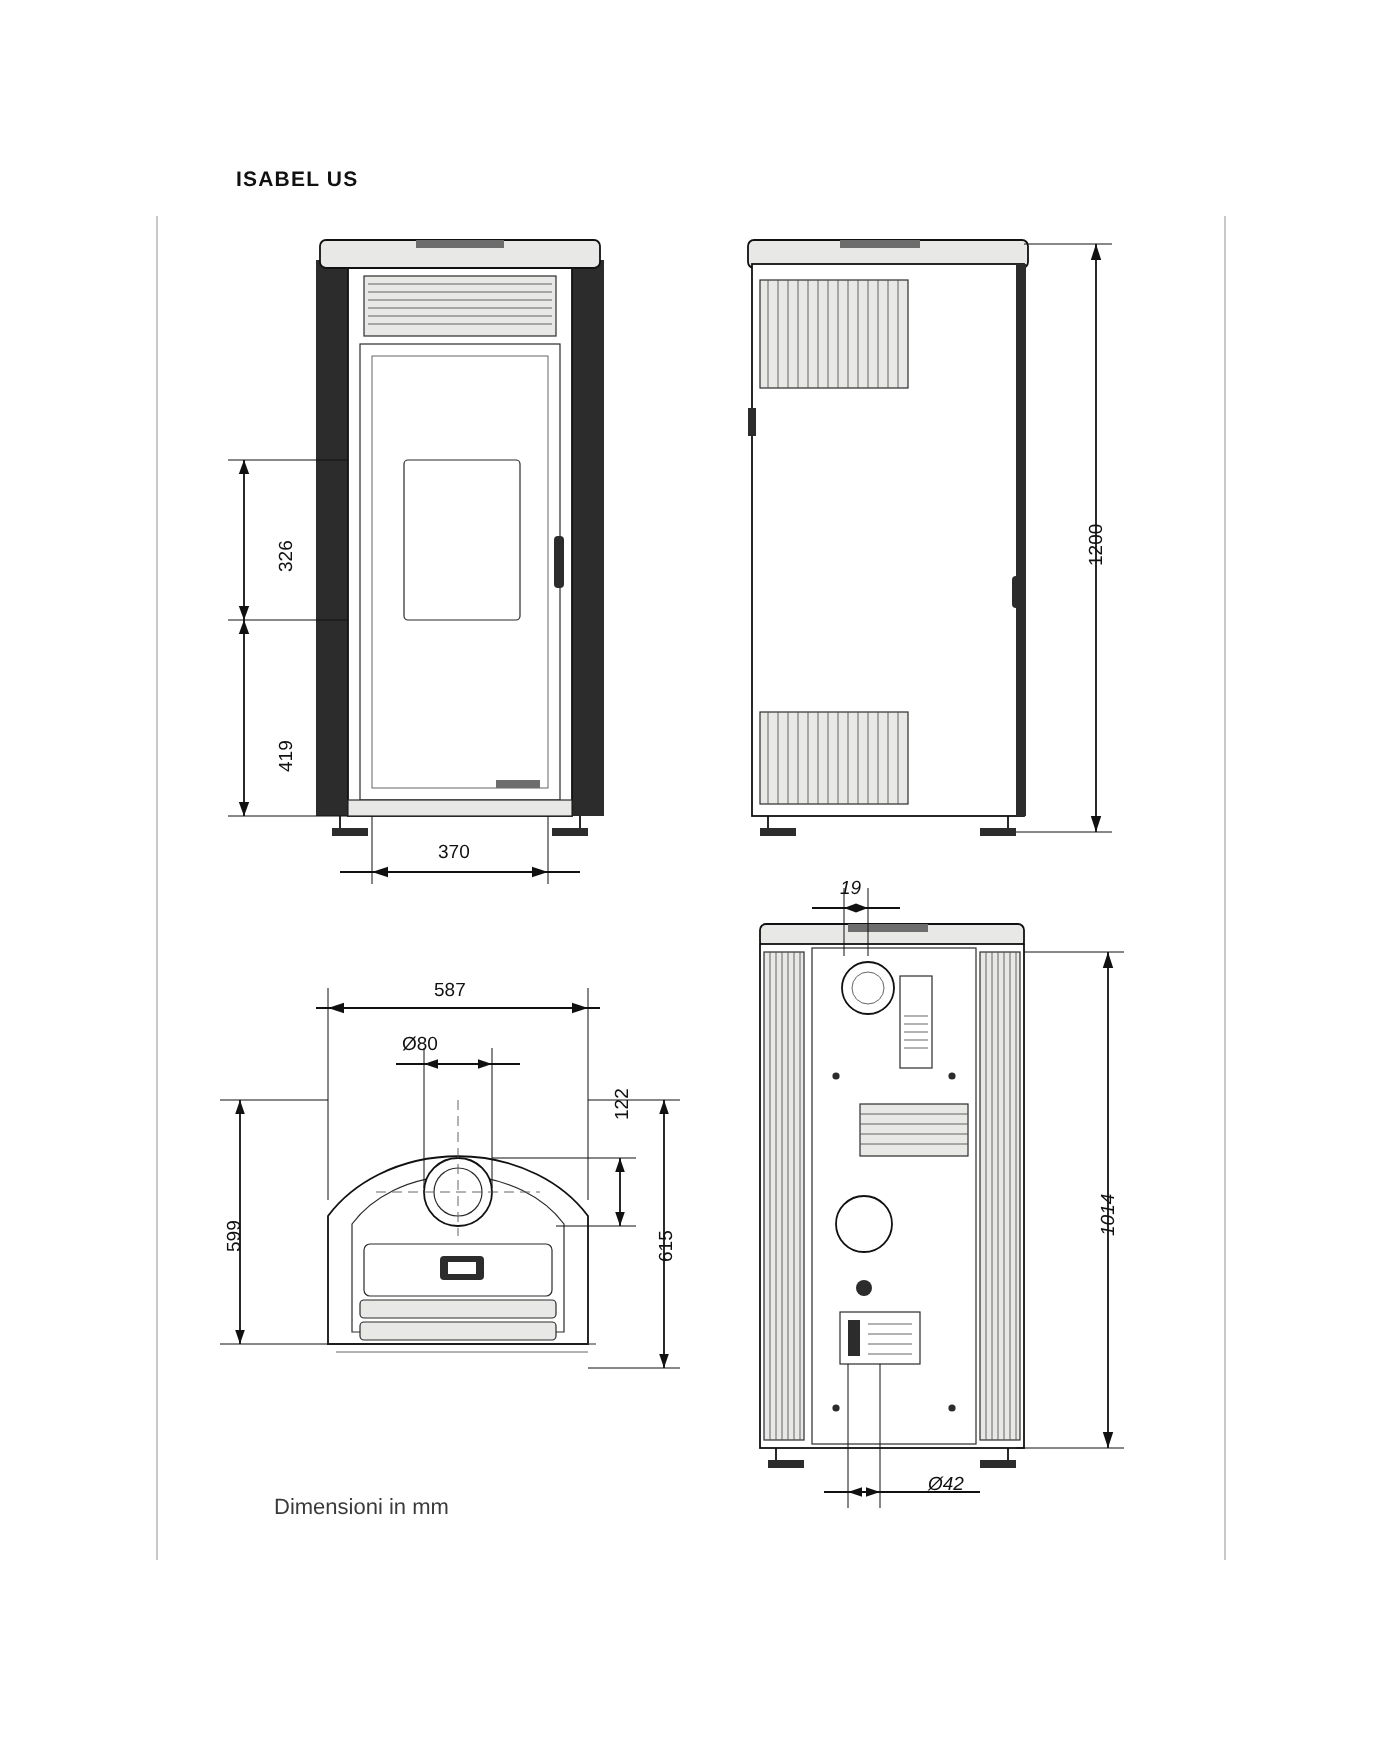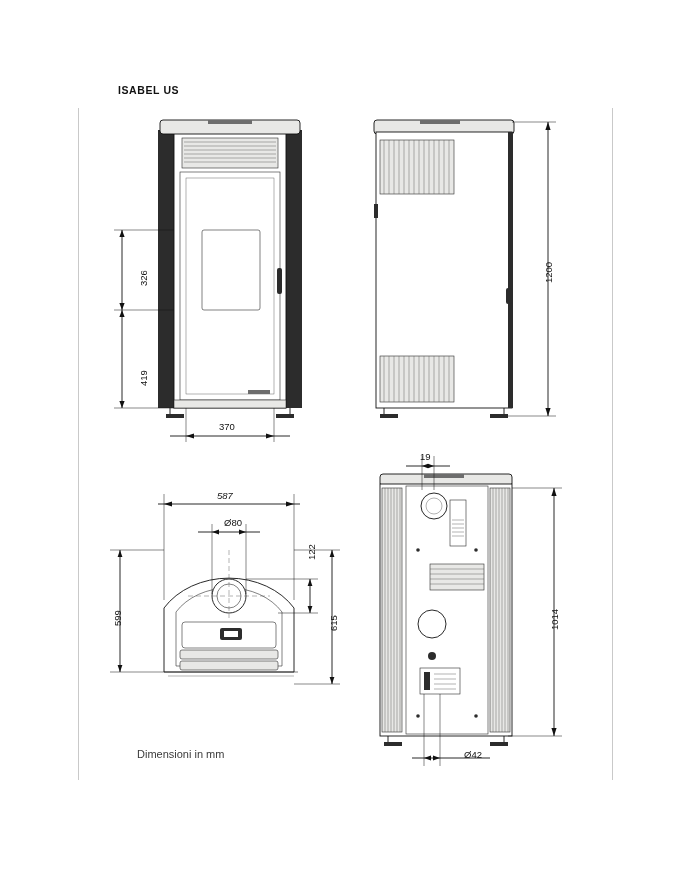--- a/index.html
+++ b/index.html
@@ -296,28 +296,28 @@
       </g>
       <g class="ln">
         <line x1="204" y1="60" x2="204" y2="194"></line>
         <path d="M204 60 l-2.4 7 l4.8 0 z" fill="#111" stroke="none"></path>
         <path d="M204 194 l-2.4 -7 l4.8 0 z" fill="#111" stroke="none"></path>
       </g>
 
       <line class="ln-thin" x1="36" y1="182" x2="170" y2="182"></line>
       <line class="ln-hair" x1="40" y1="186" x2="166" y2="186"></line>
     </svg>
-    <div class="dimtext" style="left:89px; top:0px;font-style:italic;">587</div>
-    <div class="dimtext" style="left:96px; top:27px;text-align:right;">Ø80</div>
+    <div class="dimtext" style="left:89px; top:0px;">587</div>
+    <div class="dimtext" style="left:73px; top:27px;text-align:right;">Ø80</div>
     <div class="dimtext vert" style="left:178px; top:70px;">122</div>
     <div class="dimtext vert" style="left:-16px; top:136px;">599</div>
     <div class="dimtext vert" style="left:200px; top:141px;">615</div>
   </div>
 
-  <div class="view" style="left:372px; top:460px; width:220px; height:320px;">
+  <div class="view" style="left:372px; top:448px; width:220px; height:320px;font-style:italic;">
     <svg width="220" height="320" viewBox="0 0 220 320">
 
       <rect class="fill-light ln" x="8" y="14" width="132" height="12" rx="3"></rect>
       <rect class="fill-mid" x="52" y="14" width="40" height="4"></rect>
 
       <rect class="fill-white ln" x="8" y="24" width="132" height="252"></rect>
 
       <rect class="fill-light ln-thin" x="10" y="28" width="20" height="244"></rect>
       <g class="ln-hair">
         <line x1="13" y1="28" x2="13" y2="272"></line>

